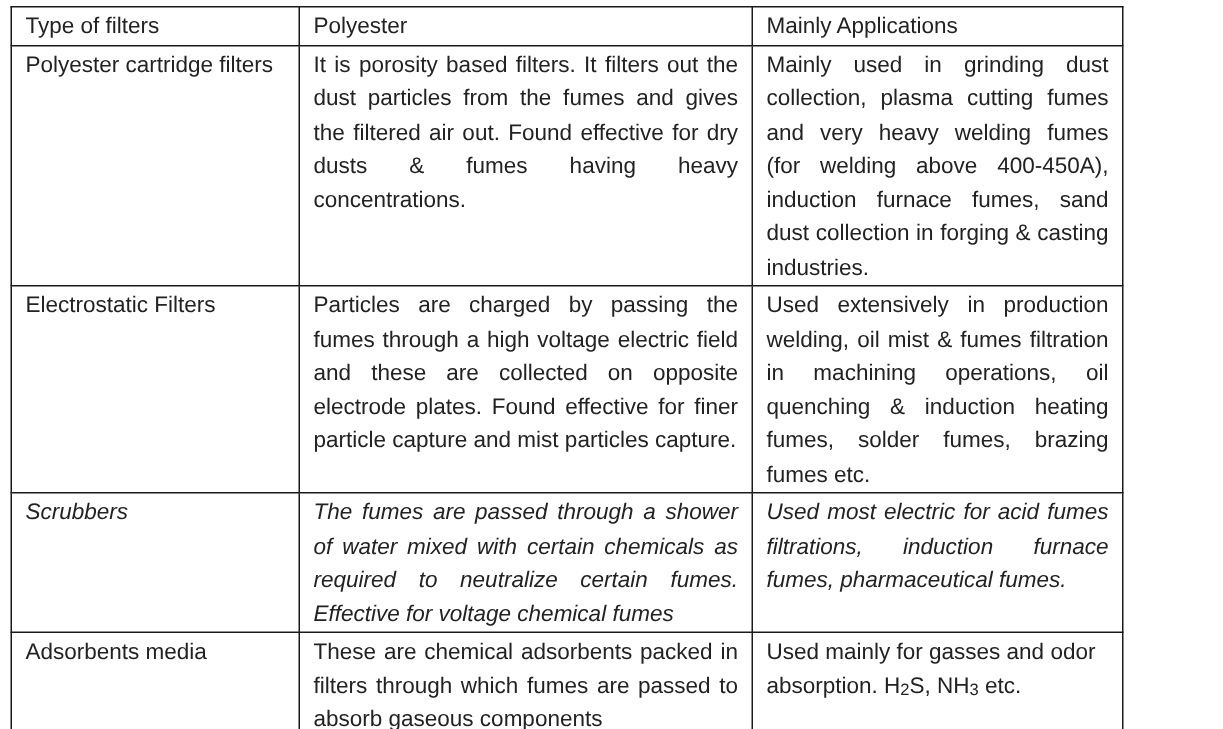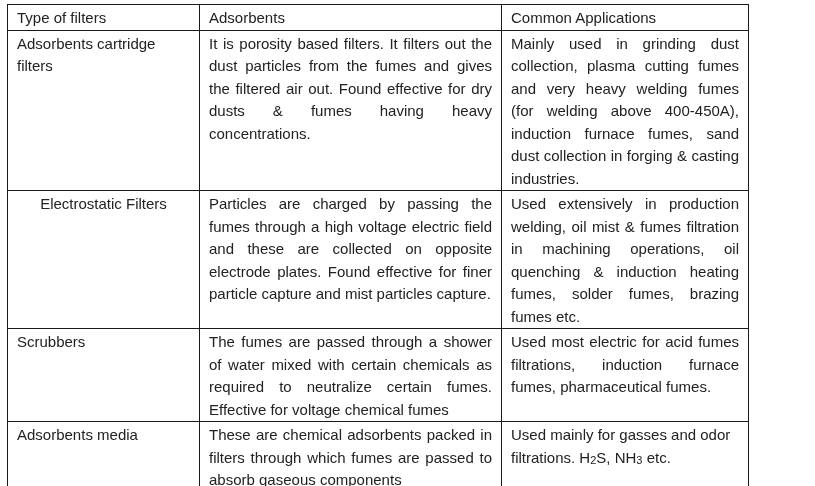--- a/index.html
+++ b/index.html
@@ -17,54 +17,54 @@
       vertical-align: top;
       padding: 2px 9px 0 9px;
       line-height: 22.5px;
     }
     .tbl td.just { text-align: justify; }
     .c1 { width: 192px; }
     .c2 { width: 302px; }
     .c3 { width: 247px; }
     .hdr td { height: 22px; }
     .r1 td { height: 155px; }
-    .r2 td { height: 132px; text-align: center; }
-    .r3 td { height: 89px; }
+    .r2 td { height: 132px; }
+    .r3 td { height: 89px; font-style: italic; }
     .r4 td { height: 65px; }
     sub.chem { font-size: 11px; vertical-align: baseline; position: relative; top: 1px; }
   </style>
 </head>
 <body>
 
 <table class="tbl">
   <colgroup>
     <col class="c1">
       <col class="c2">
       <col class="c3">
   </colgroup>
   <tbody>
       <tr class="hdr">
     <td>Type of filters</td>
-    <td>Adsorbents</td>
-    <td>Common Applications</td>
+    <td>Polyester</td>
+    <td>Mainly Applications</td>
   </tr>
   <tr class="r1">
-    <td>Adsorbents cartridge filters</td>
+    <td>Polyester cartridge filters</td>
     <td class="just">It is porosity based filters. It filters out the dust particles from the fumes and gives the filtered air out. Found effective for dry dusts &amp; fumes having heavy concentrations.</td>
     <td class="just">Mainly used in grinding dust collection, plasma cutting fumes and very heavy welding fumes (for welding above 400-450A), induction furnace fumes, sand dust collection in forging &amp; casting industries.</td>
   </tr>
   <tr class="r2">
     <td>Electrostatic Filters</td>
     <td class="just">Particles are charged by passing the fumes through a high voltage electric field and these are collected on opposite electrode plates. Found effective for finer particle capture and mist particles capture.</td>
     <td class="just">Used extensively in production welding, oil mist &amp; fumes filtration in machining operations, oil quenching &amp; induction heating fumes, solder fumes, brazing fumes etc.</td>
   </tr>
   <tr class="r3">
     <td>Scrubbers</td>
     <td class="just">The fumes are passed through a shower of water mixed with certain chemicals as required to neutralize certain fumes. Effective for voltage chemical fumes</td>
     <td class="just">Used most electric for acid fumes filtrations, induction furnace fumes, pharmaceutical fumes.</td>
   </tr>
   <tr class="r4">
     <td>Adsorbents media</td>
     <td class="just">These are chemical adsorbents packed in filters through which fumes are passed to absorb gaseous components</td>
-    <td><span>Used mainly for gasses and odor filtrations. H</span><sub class="chem">2</sub><span>S, NH</span><sub class="chem">3</sub><span> etc.</span></td>
+    <td><span>Used mainly for gasses and odor absorption. H</span><sub class="chem">2</sub><span>S, NH</span><sub class="chem">3</sub><span> etc.</span></td>
   </tr>
 </tbody>
   </table>
 
 </body></html>

